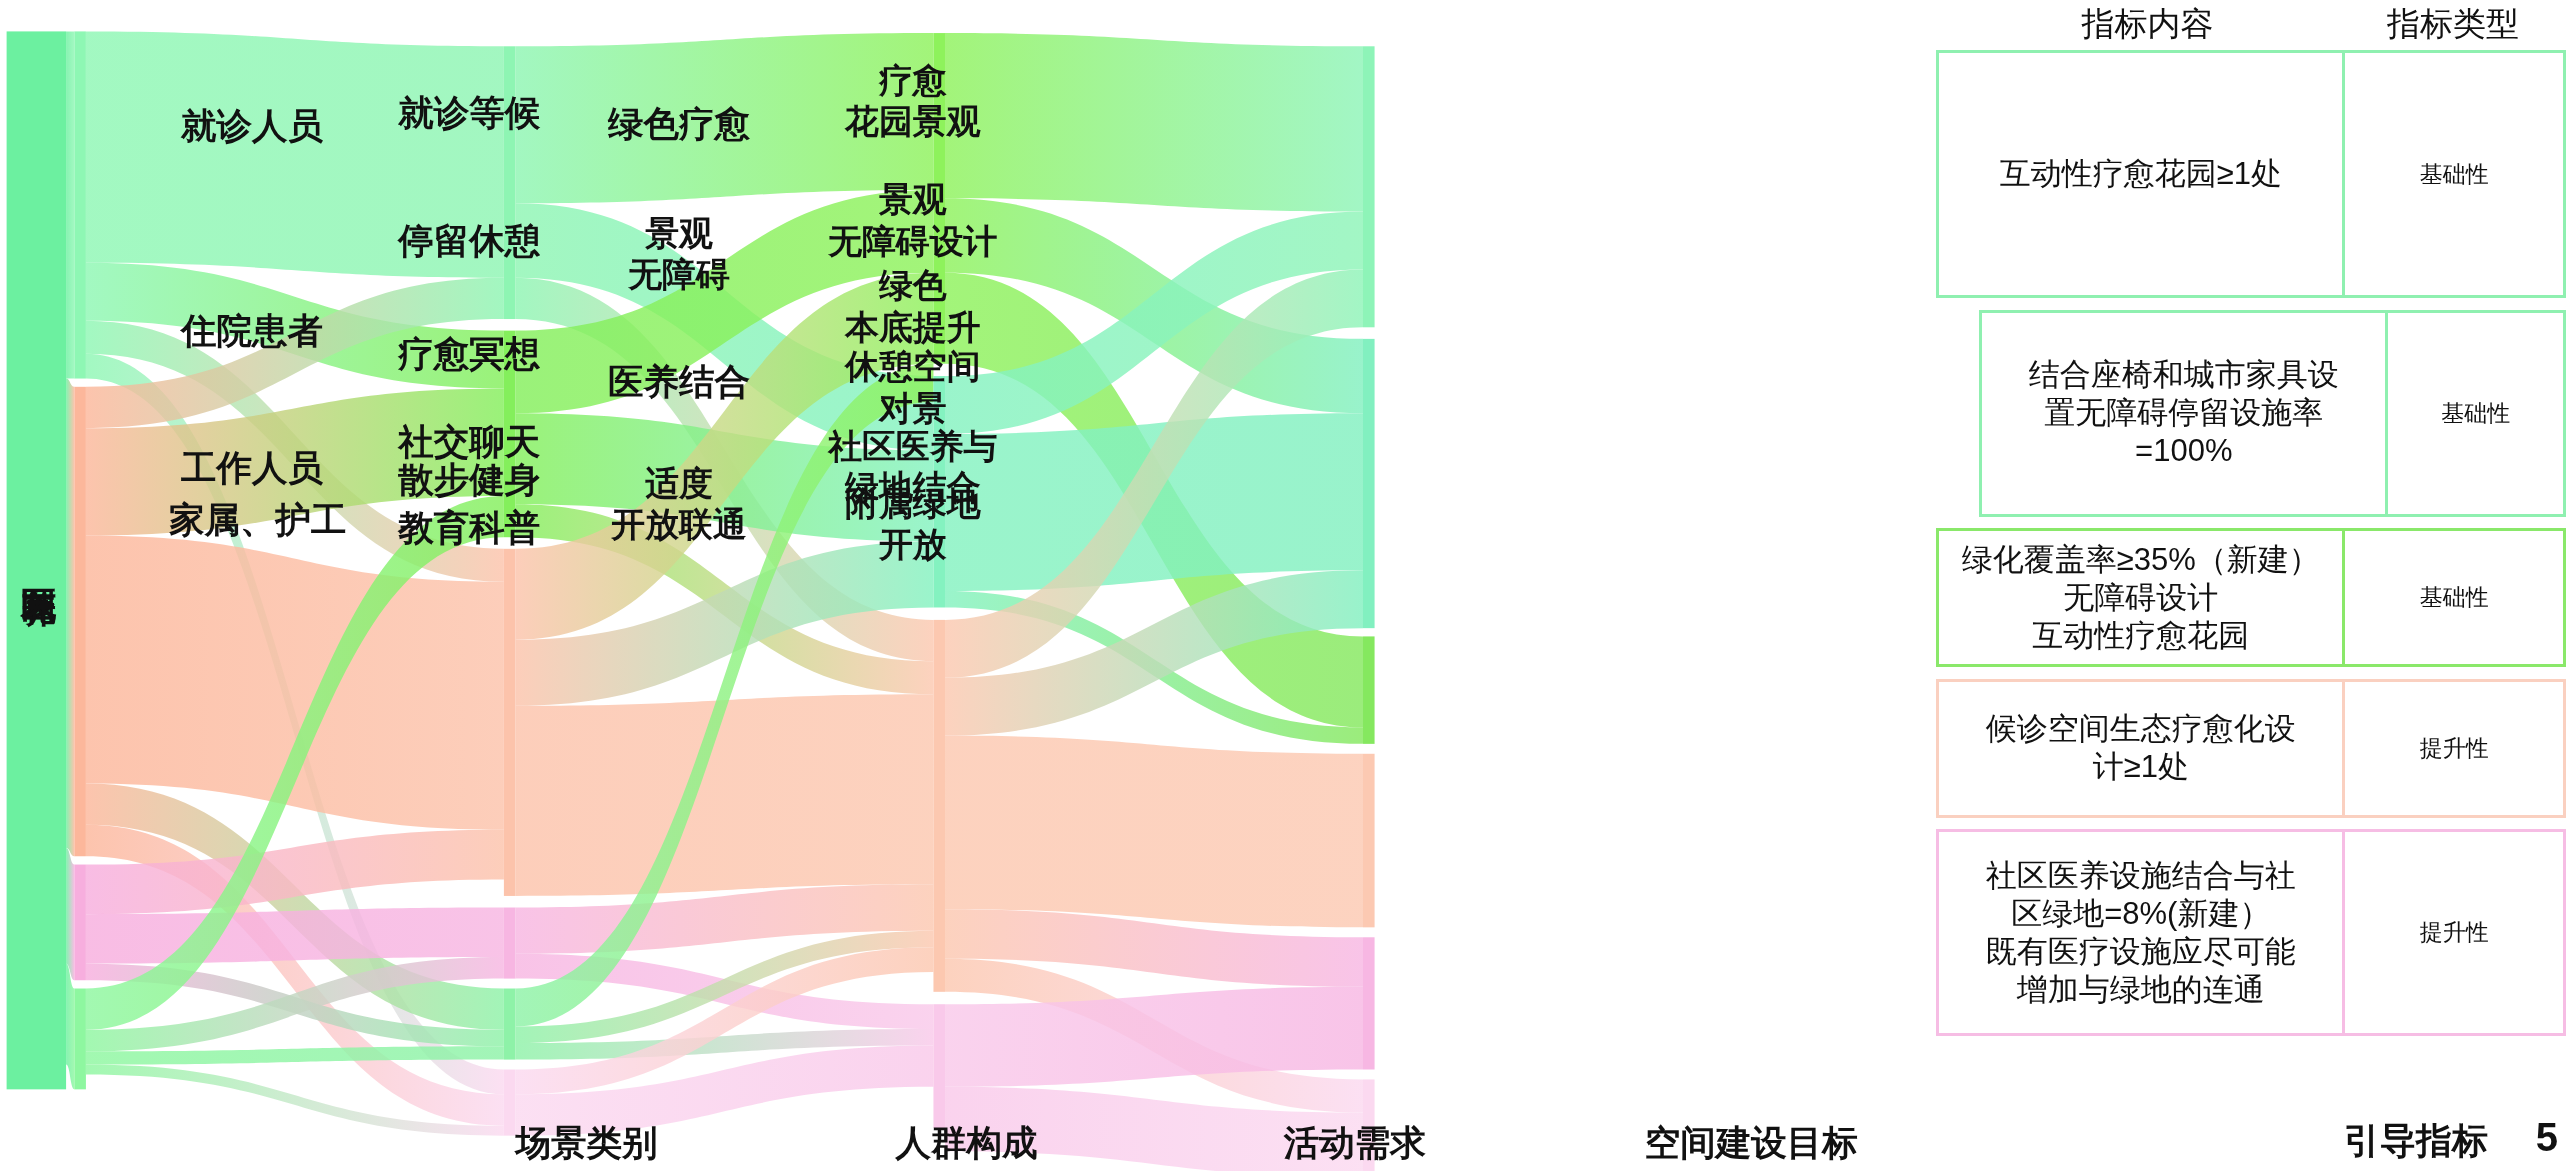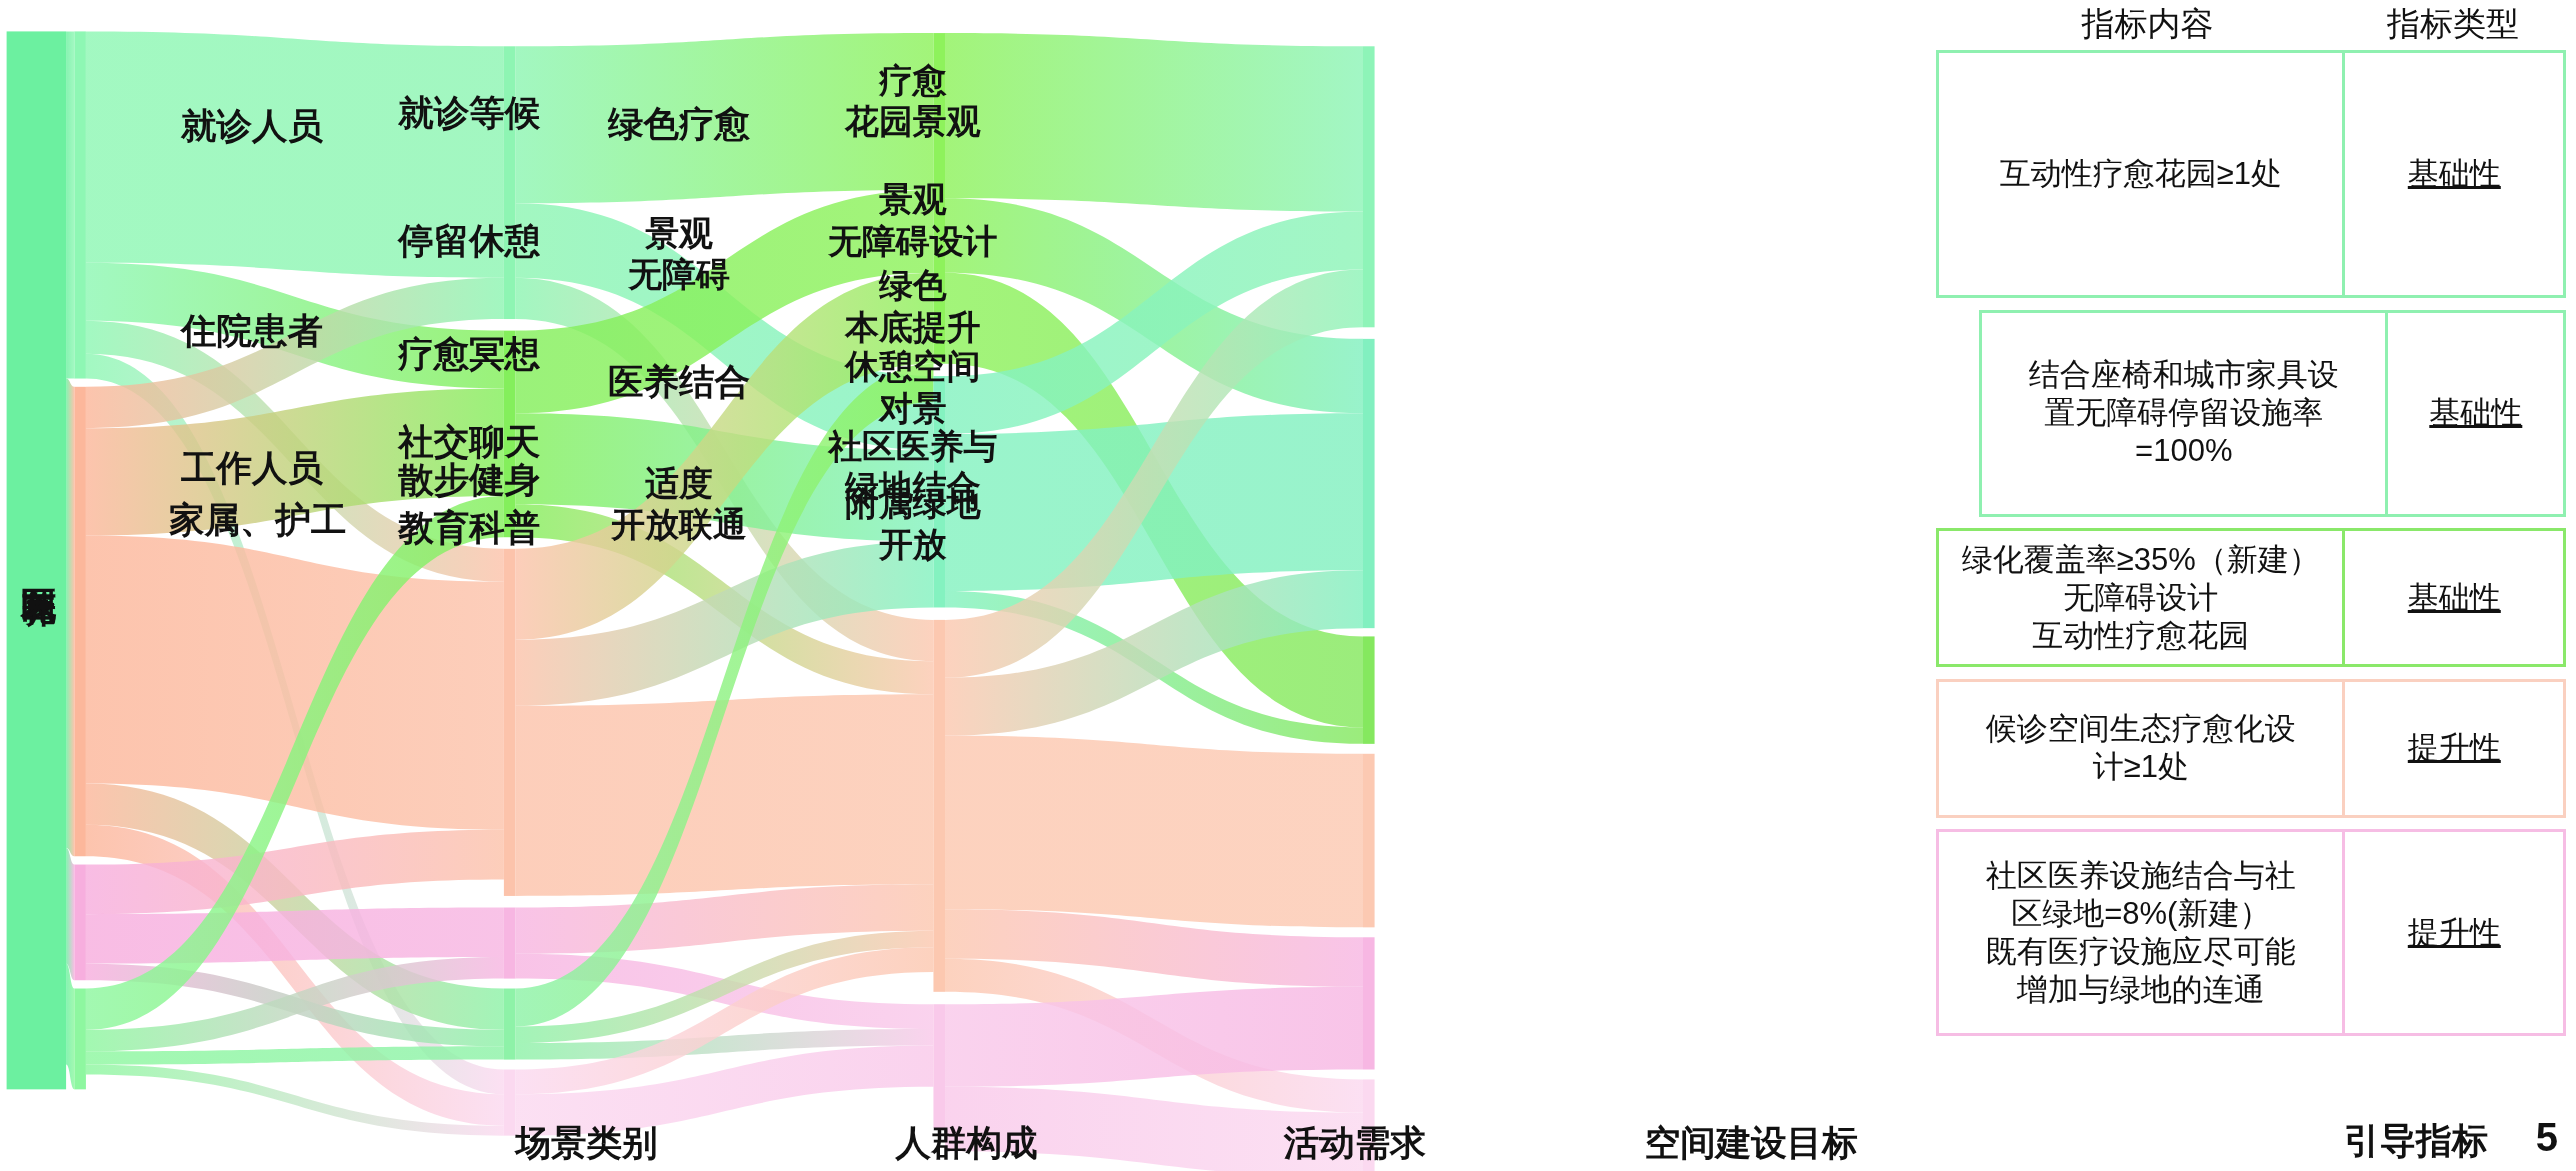--- a/index.html
+++ b/index.html
@@ -43,21 +43,21 @@
   .tbl-row .c-content{
     box-sizing:border-box;
     width:406px;border-right:3.3px solid #8ff0a8;
     display:flex;align-items:center;justify-content:center;
     text-align:center;font-size:31px;line-height:1.22;color:#111;
     padding:5px 6.6px;
   }
   .tbl-row .c-type{
     box-sizing:border-box;flex:1;
     display:flex;align-items:center;justify-content:center;
-    text-align:center;font-size:31px;color:#111;text-decoration:underline;
+    text-align:center;font-size:23px;color:#111;
   }
   .tbl-row.g1{border-color:#8ff0b0;}
   .tbl-row.g1 .c-content{border-right-color:#8ff0b0;}
   .tbl-row.g2{border-color:#8ff0b0;}
   .tbl-row.g2 .c-content{border-right-color:#8ff0b0;}
   .tbl-row.g3{border-color:#8ae86a;}
   .tbl-row.g3 .c-content{border-right-color:#8ae86a;}
   .tbl-row.o4{border-color:#fad0c0;}
   .tbl-row.o4 .c-content{border-right-color:#fad0c0;justify-content:center;}
   .tbl-row.p5{border-color:#f6bde4;}

